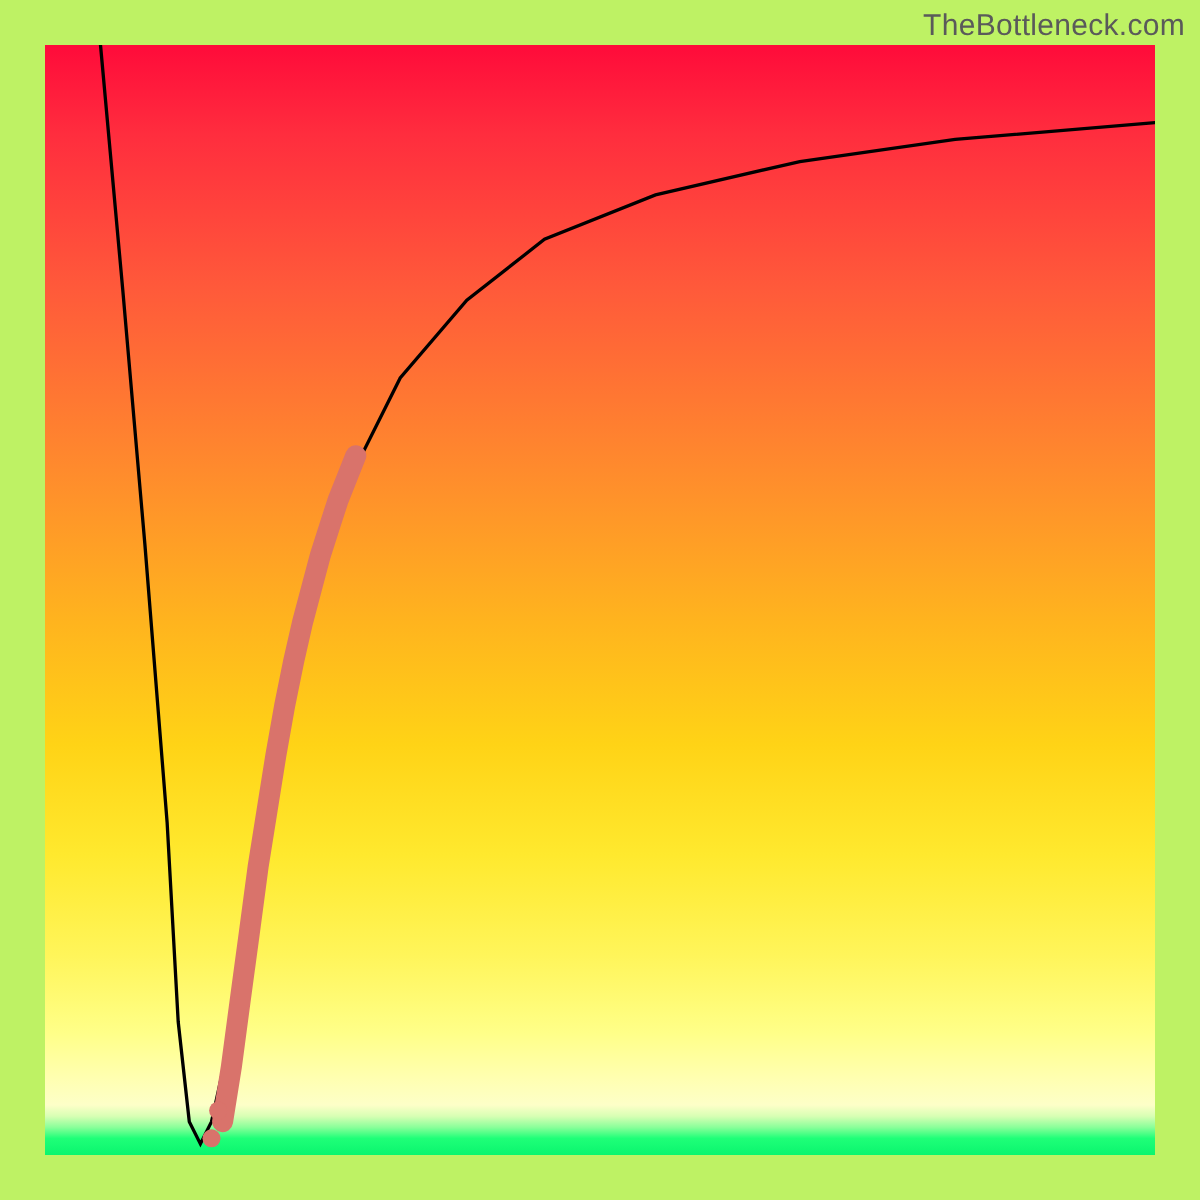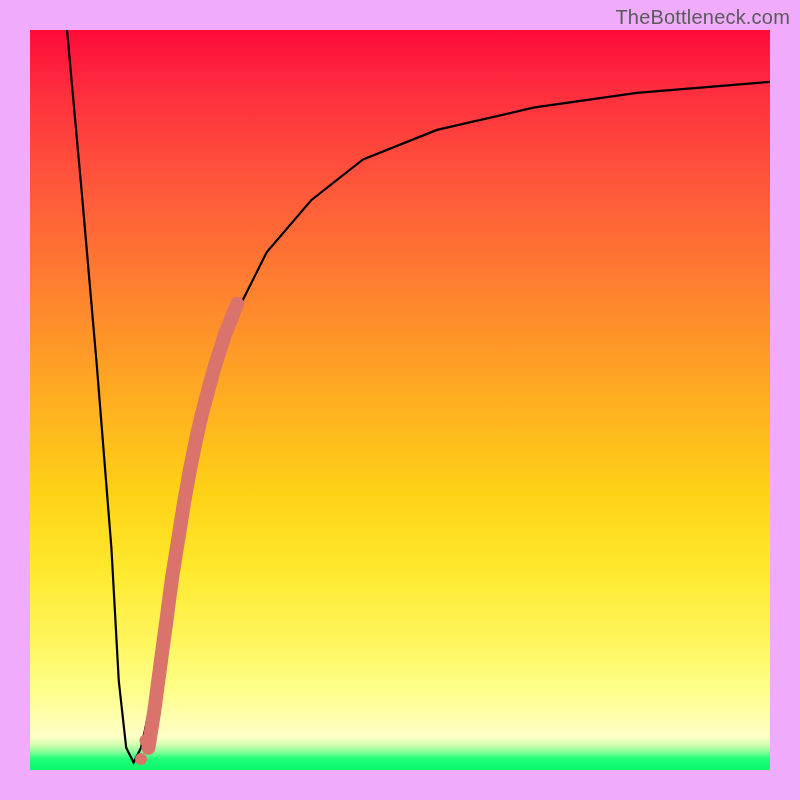--- a/index.html
+++ b/index.html
@@ -8,21 +8,21 @@
     width: 800px;
     height: 800px;
     overflow: hidden;
     background: #000;
     font-family: Arial, Helvetica, sans-serif;
   }
   .frame {
     position: relative;
     width: 800px;
     height: 800px;
-    background: #f0abfc;
+    background: #bef264;
   }
   .plot-area {
     position: absolute;
     left: 30px;
     top: 30px;
     width: 740px;
     height: 740px;
     
     background: linear-gradient(
       to bottom,

